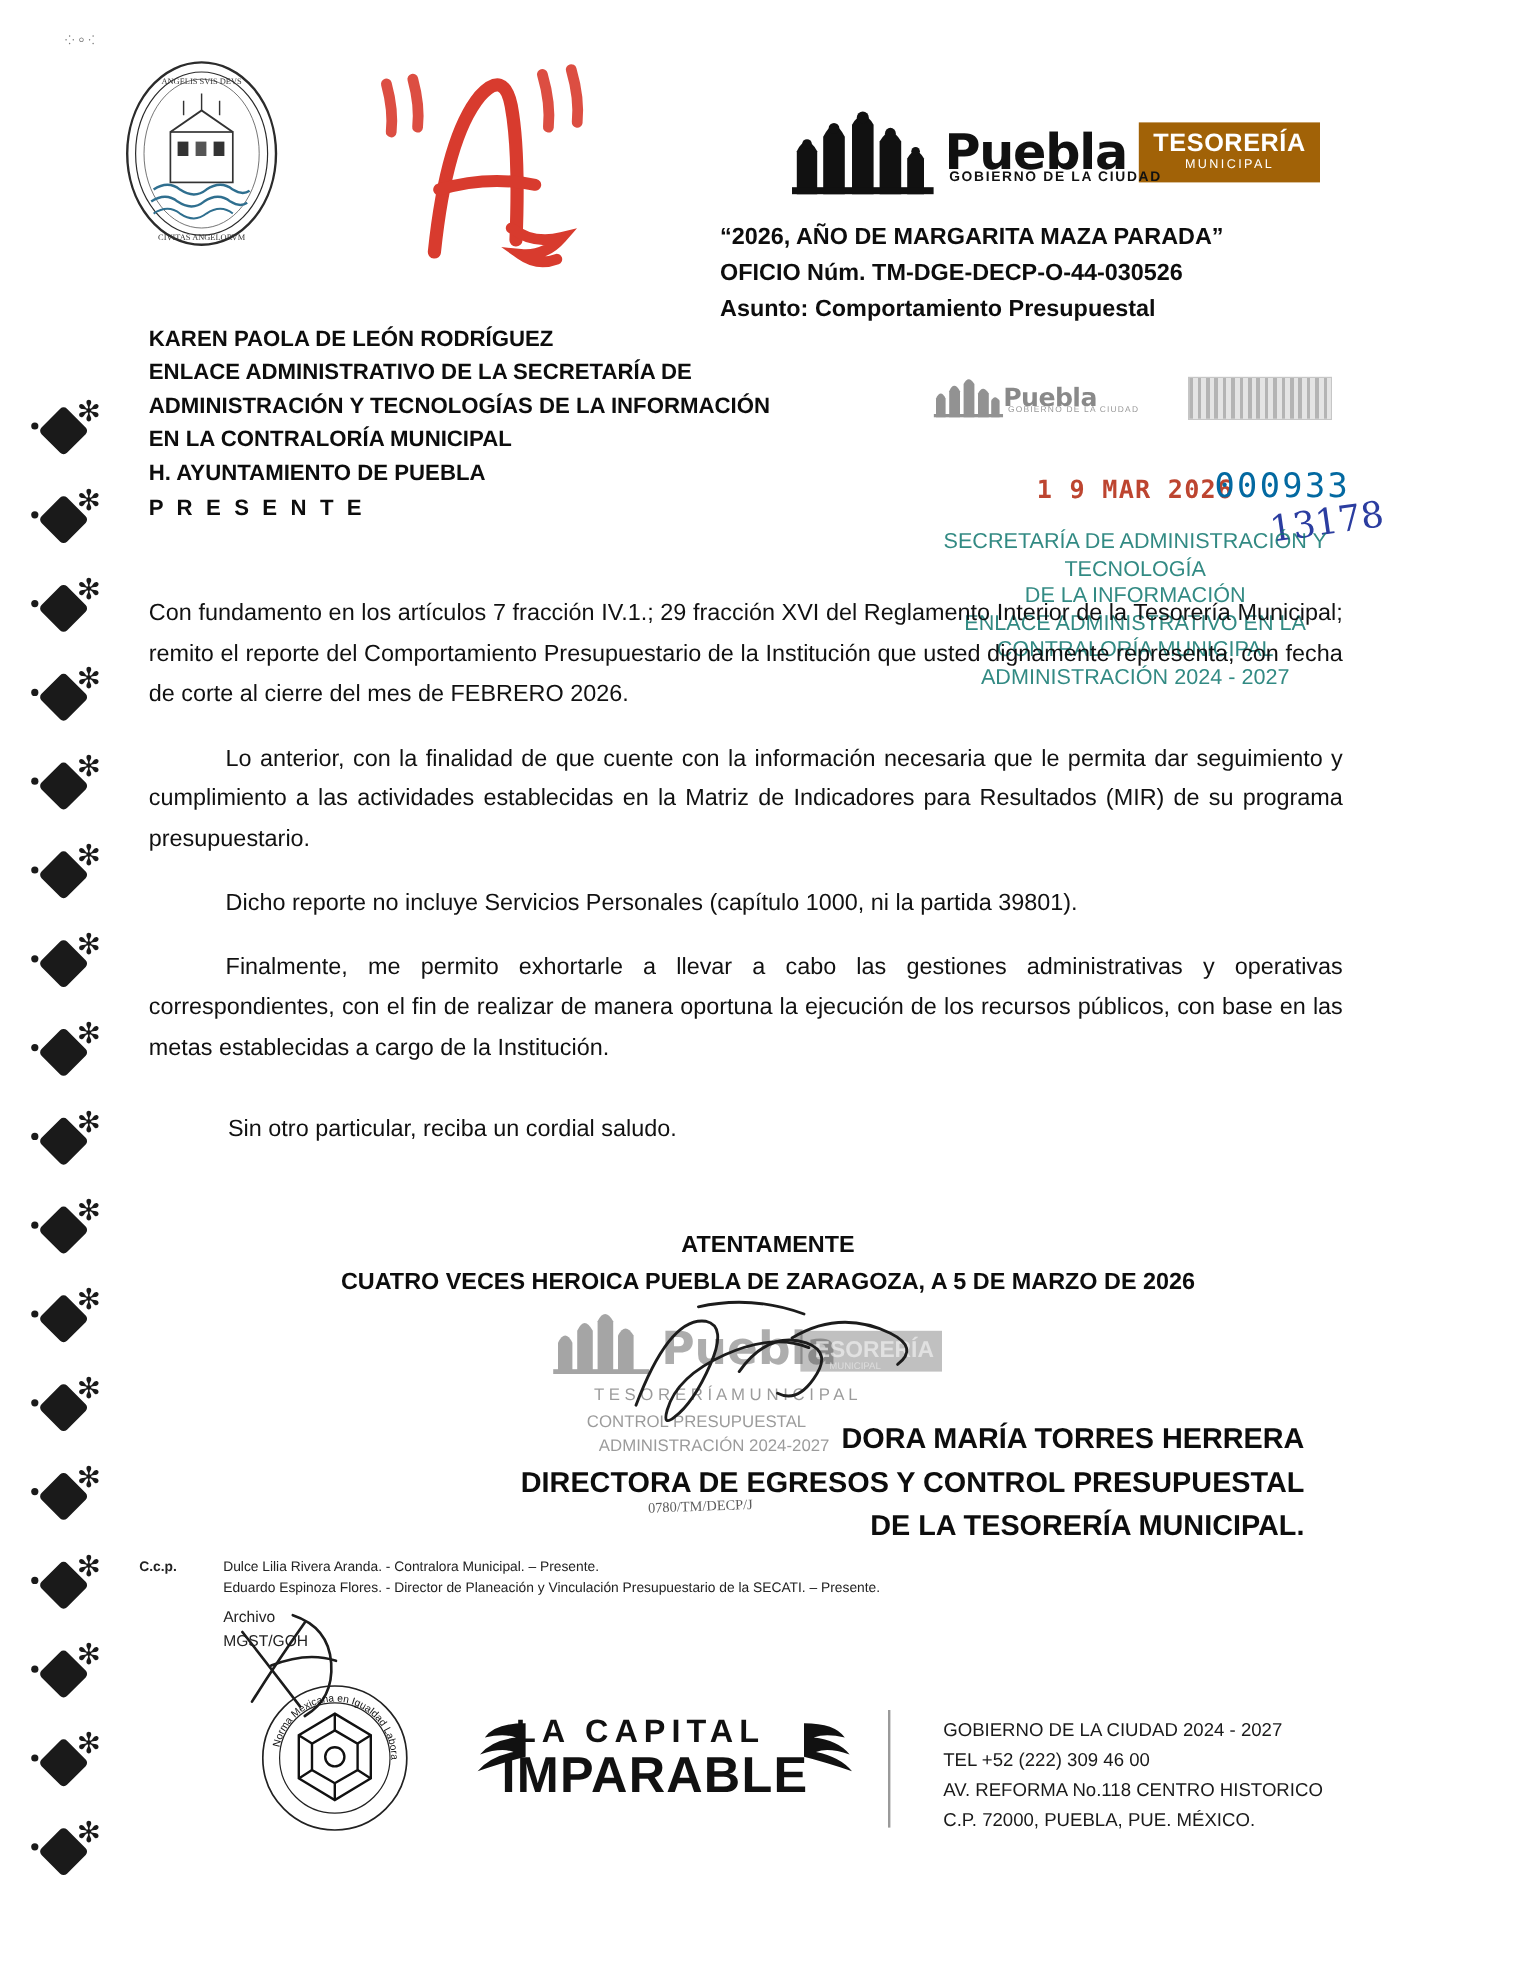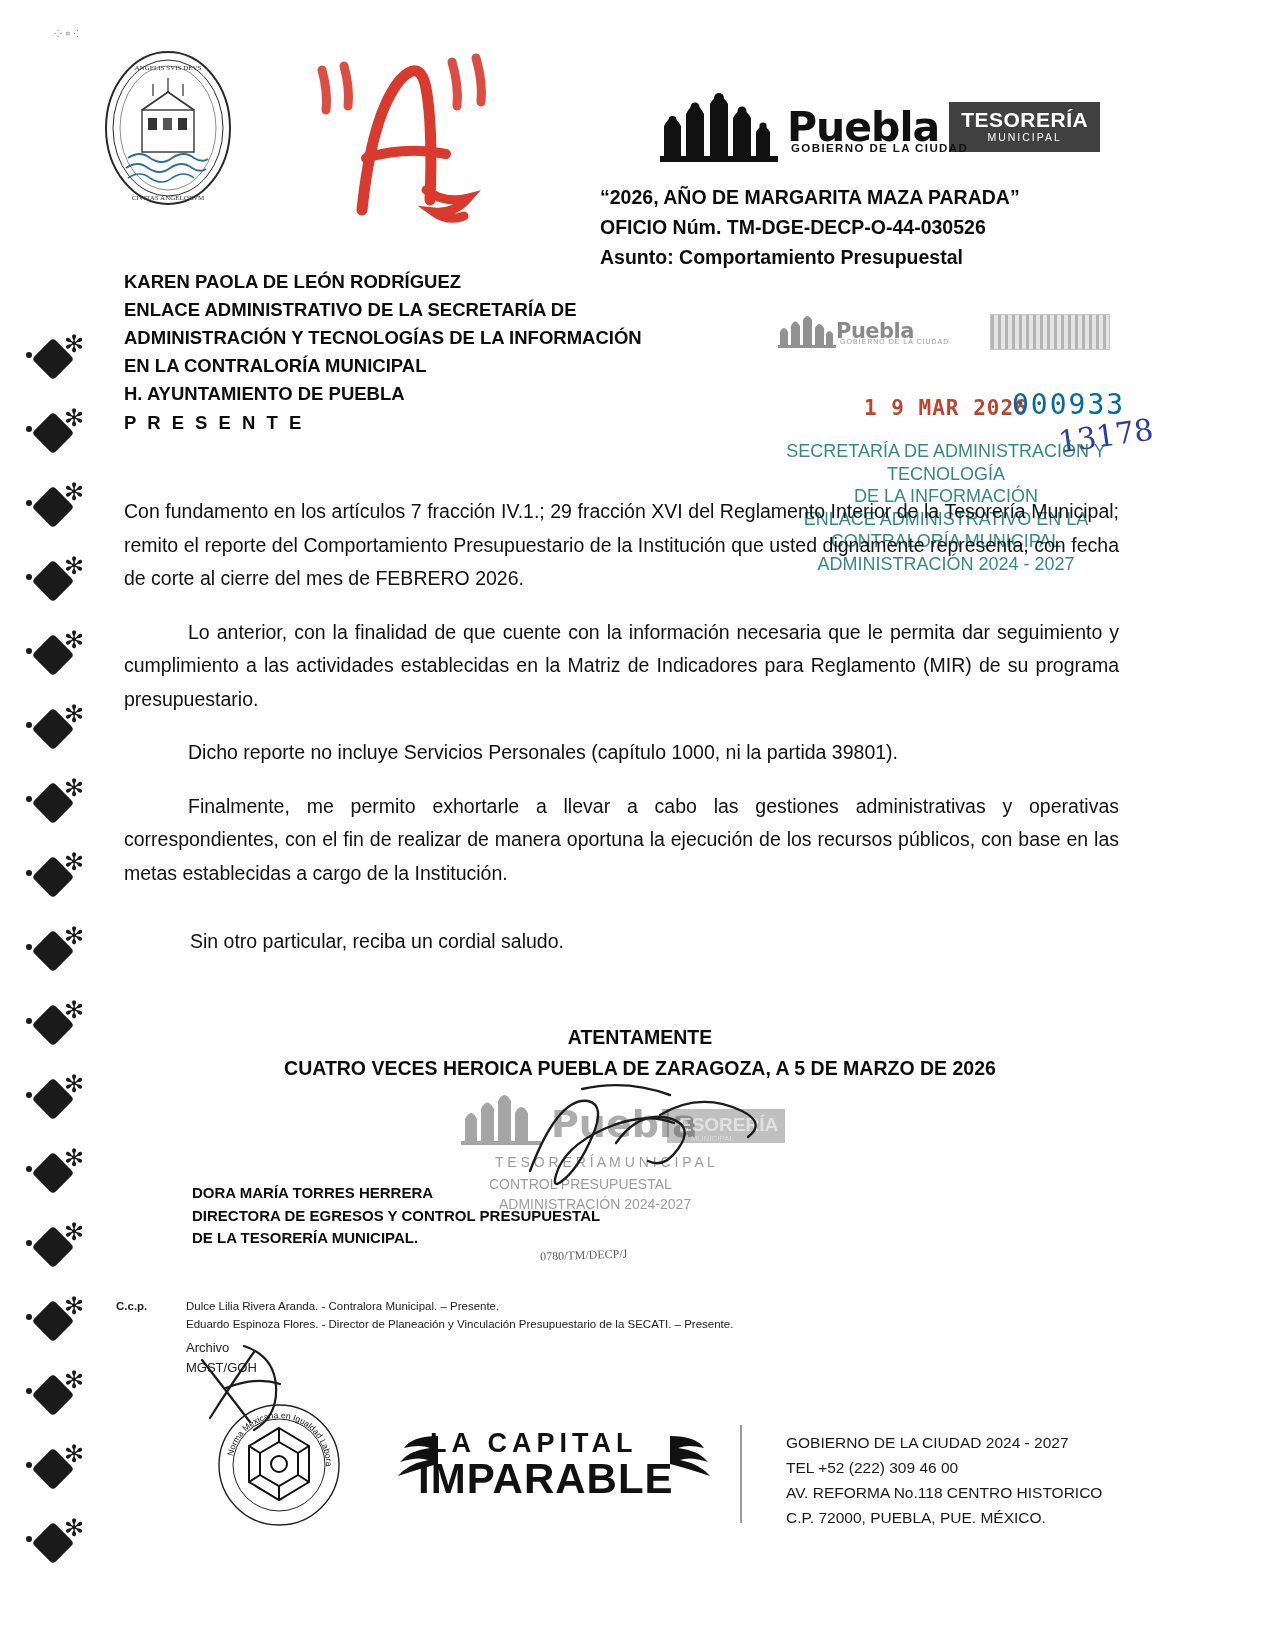--- a/index.html
+++ b/index.html
@@ -47,21 +47,21 @@
   .brand-text{
     font-family:"DejaVu Sans", sans-serif;
     font-weight:bold;font-size:41px;letter-spacing:-1px;color:#111;
     margin-left:2px;line-height:1;
   }
   .brand-sub{
     position:absolute;left:131px;top:54px;font-size:11.5px;font-weight:bold;
     letter-spacing:1.4px;color:#111;
   }
   .brand-tag{
-    margin-left:10px;background:#404040;color:#fff;padding:7px 12px 9px 12px;
+    margin-left:10px;background:#a16207;color:#fff;padding:7px 12px 9px 12px;
     text-align:center;line-height:1.05;
   }
   .brand-tag .t1{font-size:21px;font-weight:bold;letter-spacing:.5px;}
   .brand-tag .t2{font-size:10.5px;letter-spacing:2px;}
 
   
   .hdr-lines{
     position:absolute;left:600px;top:182px;width:520px;text-align:left;
     font-weight:bold;font-size:19.5px;line-height:1.55;color:#0d0d0d;
   }
@@ -118,22 +118,22 @@
   .saludo{
     position:absolute;left:190px;top:930px;font-size:19.5px;color:#111;
   }
 
   
   .closing{
     position:absolute;left:180px;top:1022px;width:920px;text-align:center;
     font-weight:bold;font-size:19.5px;line-height:1.6;color:#0d0d0d;
   }
   .signer{
-    position:absolute;left:192px;top:1182px;width:920px;text-align:left;
-    font-weight:bold;font-size:15px;line-height:1.5;color:#0d0d0d;
+    position:absolute;left:167px;top:1182px;width:920px;text-align:right;
+    font-weight:bold;font-size:24px;line-height:1.5;color:#0d0d0d;
   }
   .sig-stamp{
     position:absolute;left:455px;top:1085px;width:345px;height:185px;
   }
   .sig-scrawl{position:absolute;left:520px;top:1075px;width:300px;height:140px;}
   .sig-ref{
     position:absolute;left:540px;top:1248px;font-size:12px;color:#333;
     font-family:"Liberation Serif",serif;opacity:.8;transform:rotate(-2deg);
   }
 
@@ -356,21 +356,21 @@
     <div class="stamp-dept">
       <div>SECRETARÍA DE ADMINISTRACIÓN Y TECNOLOGÍA</div>
       <div>DE LA INFORMACIÓN</div>
       <div>ENLACE ADMINISTRATIVO EN LA CONTRALORÍA MUNICIPAL</div>
       <div>ADMINISTRACIÓN 2024 - 2027</div>
     </div>
   </div>
 
   <div class="body">
     <p>Con fundamento en los artículos 7 fracción IV.1.; 29 fracción XVI del Reglamento Interior de la Tesorería Municipal; remito el reporte del Comportamiento Presupuestario de la Institución que usted dignamente representa, con fecha de corte al cierre del mes de FEBRERO 2026.</p>
-    <p class="ind">Lo anterior, con la finalidad de que cuente con la información necesaria que le permita dar seguimiento y cumplimiento a las actividades establecidas en la Matriz de Indicadores para Reglamento (MIR) de su programa presupuestario.</p>
+    <p class="ind">Lo anterior, con la finalidad de que cuente con la información necesaria que le permita dar seguimiento y cumplimiento a las actividades establecidas en la Matriz de Indicadores para Resultados (MIR) de su programa presupuestario.</p>
     <p class="ind">Dicho reporte no incluye Servicios Personales (capítulo 1000, ni la partida 39801).</p>
     <p class="ind">Finalmente, me permito exhortarle a llevar a cabo las gestiones administrativas y operativas correspondientes, con el fin de realizar de manera oportuna la ejecución de los recursos públicos, con base en las metas establecidas a cargo de la Institución.</p>
   </div>
 
   <div class="saludo">Sin otro particular, reciba un cordial saludo.</div>
 
   <div class="closing">
     <div>ATENTAMENTE</div>
     <div>CUATRO VECES HEROICA PUEBLA DE ZARAGOZA, A 5 DE MARZO DE 2026</div>
   </div>

